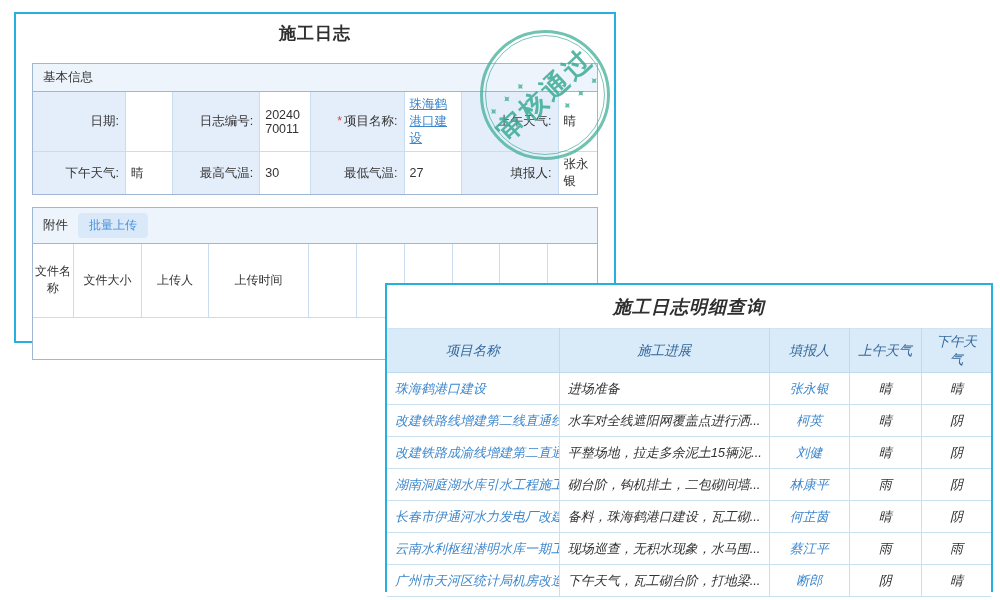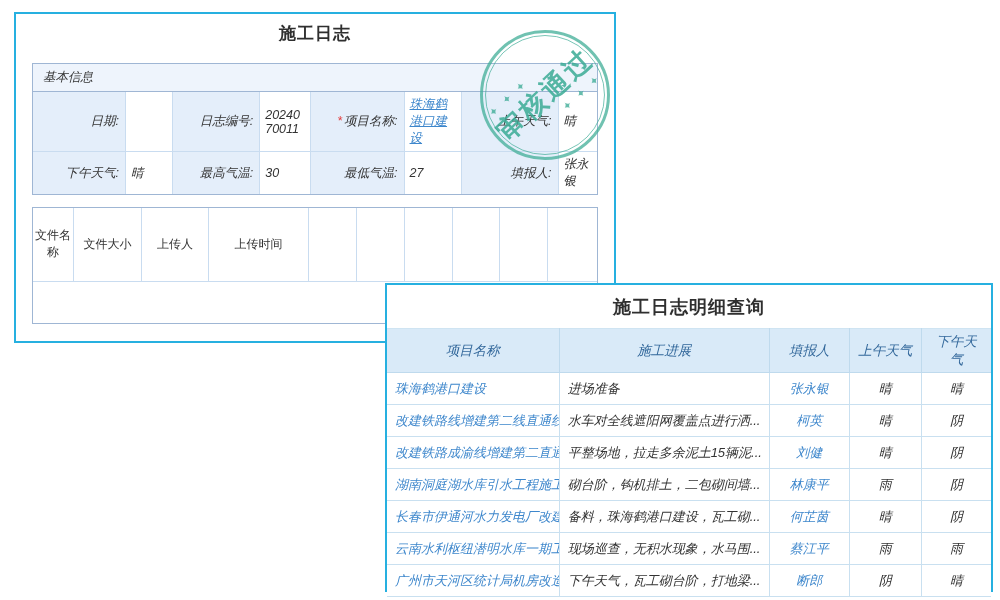--- a/index.html
+++ b/index.html
@@ -5,21 +5,21 @@
   * { margin:0; padding:0; box-sizing:border-box; }
   html,body { width:1000px; height:600px; background:#ffffff;
     font-family:"Liberation Sans","DejaVu Sans",sans-serif; color:#333; }
   .panel { position:absolute; background:#fff; border:2px solid #26b0e0; }
 
   
   #log-panel { left:14px; top:12px; width:602px; height:331px; z-index:1; }
   .panel-title { text-align:center; font-size:17px; font-weight:bold; color:#2f2f2f;
     margin-top:8px; letter-spacing:1px; }
   .section { border:1px solid #9fb6d4; margin:0 16px; background:#fff; }
-  #basic-section { margin-top:18px;font-style:italic; }
+  #basic-section { margin-top:18px; }
   .section-head { background:#eef4fc; border-bottom:1px solid #9fb6d4;
     padding:5px 10px; font-size:12.5px; display:flex; align-items:center; gap:10px; }
   table { border-collapse:collapse; width:100%; table-layout:fixed; }
   .grid td { border:1px solid #c9dcf0; font-size:12.5px; vertical-align:middle; }
   .grid tr:first-child td { border-top:none; }
   .grid tr:last-child td { border-bottom:none; }
   .grid td:first-child { border-left:none; }
   .grid td:last-child { border-right:none; }
   .lbl { background:#e4eefa; text-align:right; padding:4px 6px;margin-left:27px; }
   .val { background:#fff; text-align:left; padding:4px 5px; word-break:break-all; }
@@ -43,21 +43,21 @@
   #stamp::before { content:""; position:absolute; inset:2px;
     border:1px solid rgba(64,173,151,.7); border-radius:50%; }
   .stamp-rotate { transform:rotate(-43deg); text-align:center; }
   .stamp-text { font-size:27px; font-weight:bold; color:rgba(58,170,148,.85);
     letter-spacing:3px; white-space:nowrap; }
   .stamp-stars { font-size:11px; color:rgba(64,173,151,.8); letter-spacing:3px; line-height:10px; }
   .stars-top { margin-right:58px; } .stars-bottom { margin-left:58px; }
 
   
   #query-panel { left:385px; top:283px; width:608px; height:309px; z-index:2; }
-  #query-title { margin-top:10px; font-size:18px; }
+  #query-title { margin-top:10px; font-size:18px;font-style:italic; }
   .query-table { margin-top:9px; border-top:1px solid #cfe4f2;font-style:italic; }
   .query-table th { background:#d9eaf8; color:#33689b; font-size:13.5px; font-weight:normal;
     border:1px solid #bfdaed; border-top:none; height:44px; padding:2px 8px;
     text-align:center; vertical-align:middle; }
   .query-table td { border:1px solid #c9e0f0; font-size:13px; height:32px;
     vertical-align:middle; padding:2px 8px; background:#fff; }
   .query-table th:first-child, .query-table td:first-child { border-left:none; }
   .query-table th:last-child, .query-table td:last-child { border-right:none; }
   td.c-project { text-align:left; white-space:nowrap; overflow:hidden; }
   td.c-project span { color:#3e87cc; cursor:pointer; }
@@ -105,20 +105,24 @@
         <td class="lbl">最低气温:</td>
         <td class="val">27</td>
         <td class="lbl">填报人:</td>
         <td class="val">张永银</td>
       </tr>
     </tbody>
       </table>
   </div>
 
   <div id="attach-section" class="section">
+    <div class="section-head">
+      <span>附件</span>
+      <button class="btn-upload">批量上传</button>
+    </div>
     <table class="attach-table">
       <colgroup>
         <col style="width:7.2%">
           <col style="width:12%">
           <col style="width:12%">
           <col style="width:17.6%">
         <col style="width:8.5%">
           <col style="width:8.5%">
           <col style="width:8.5%">
           <col style="width:8.5%">

